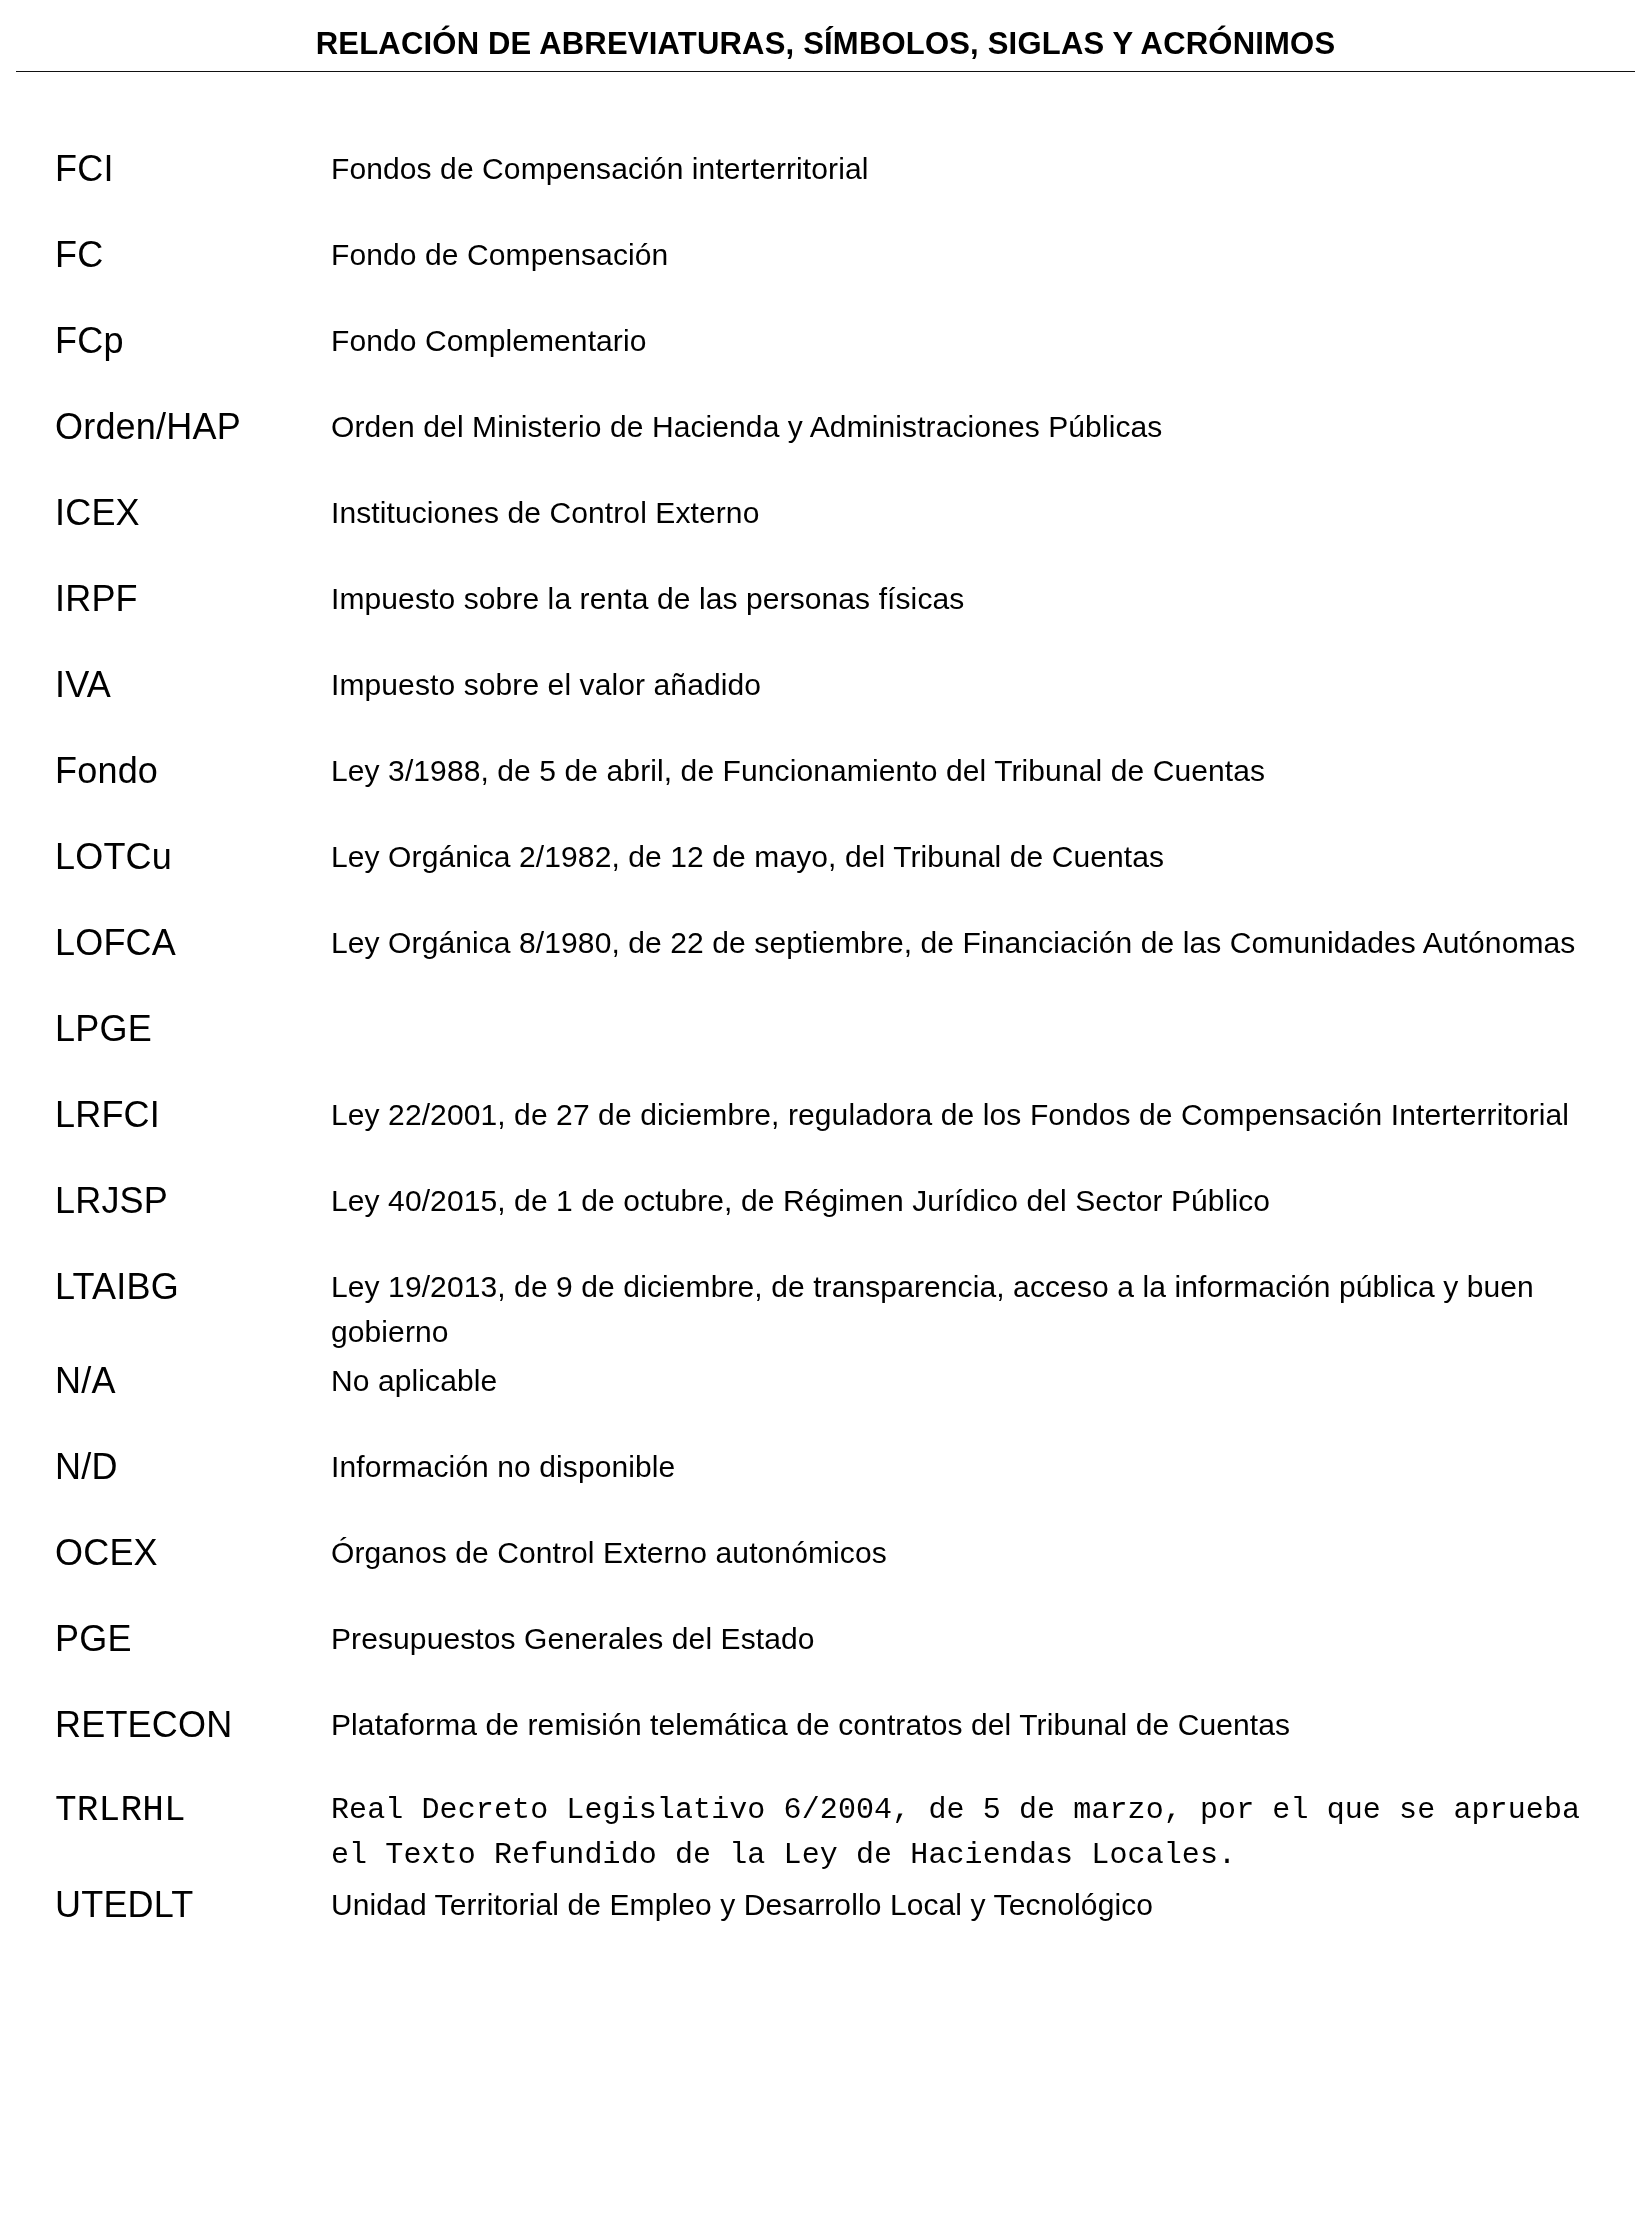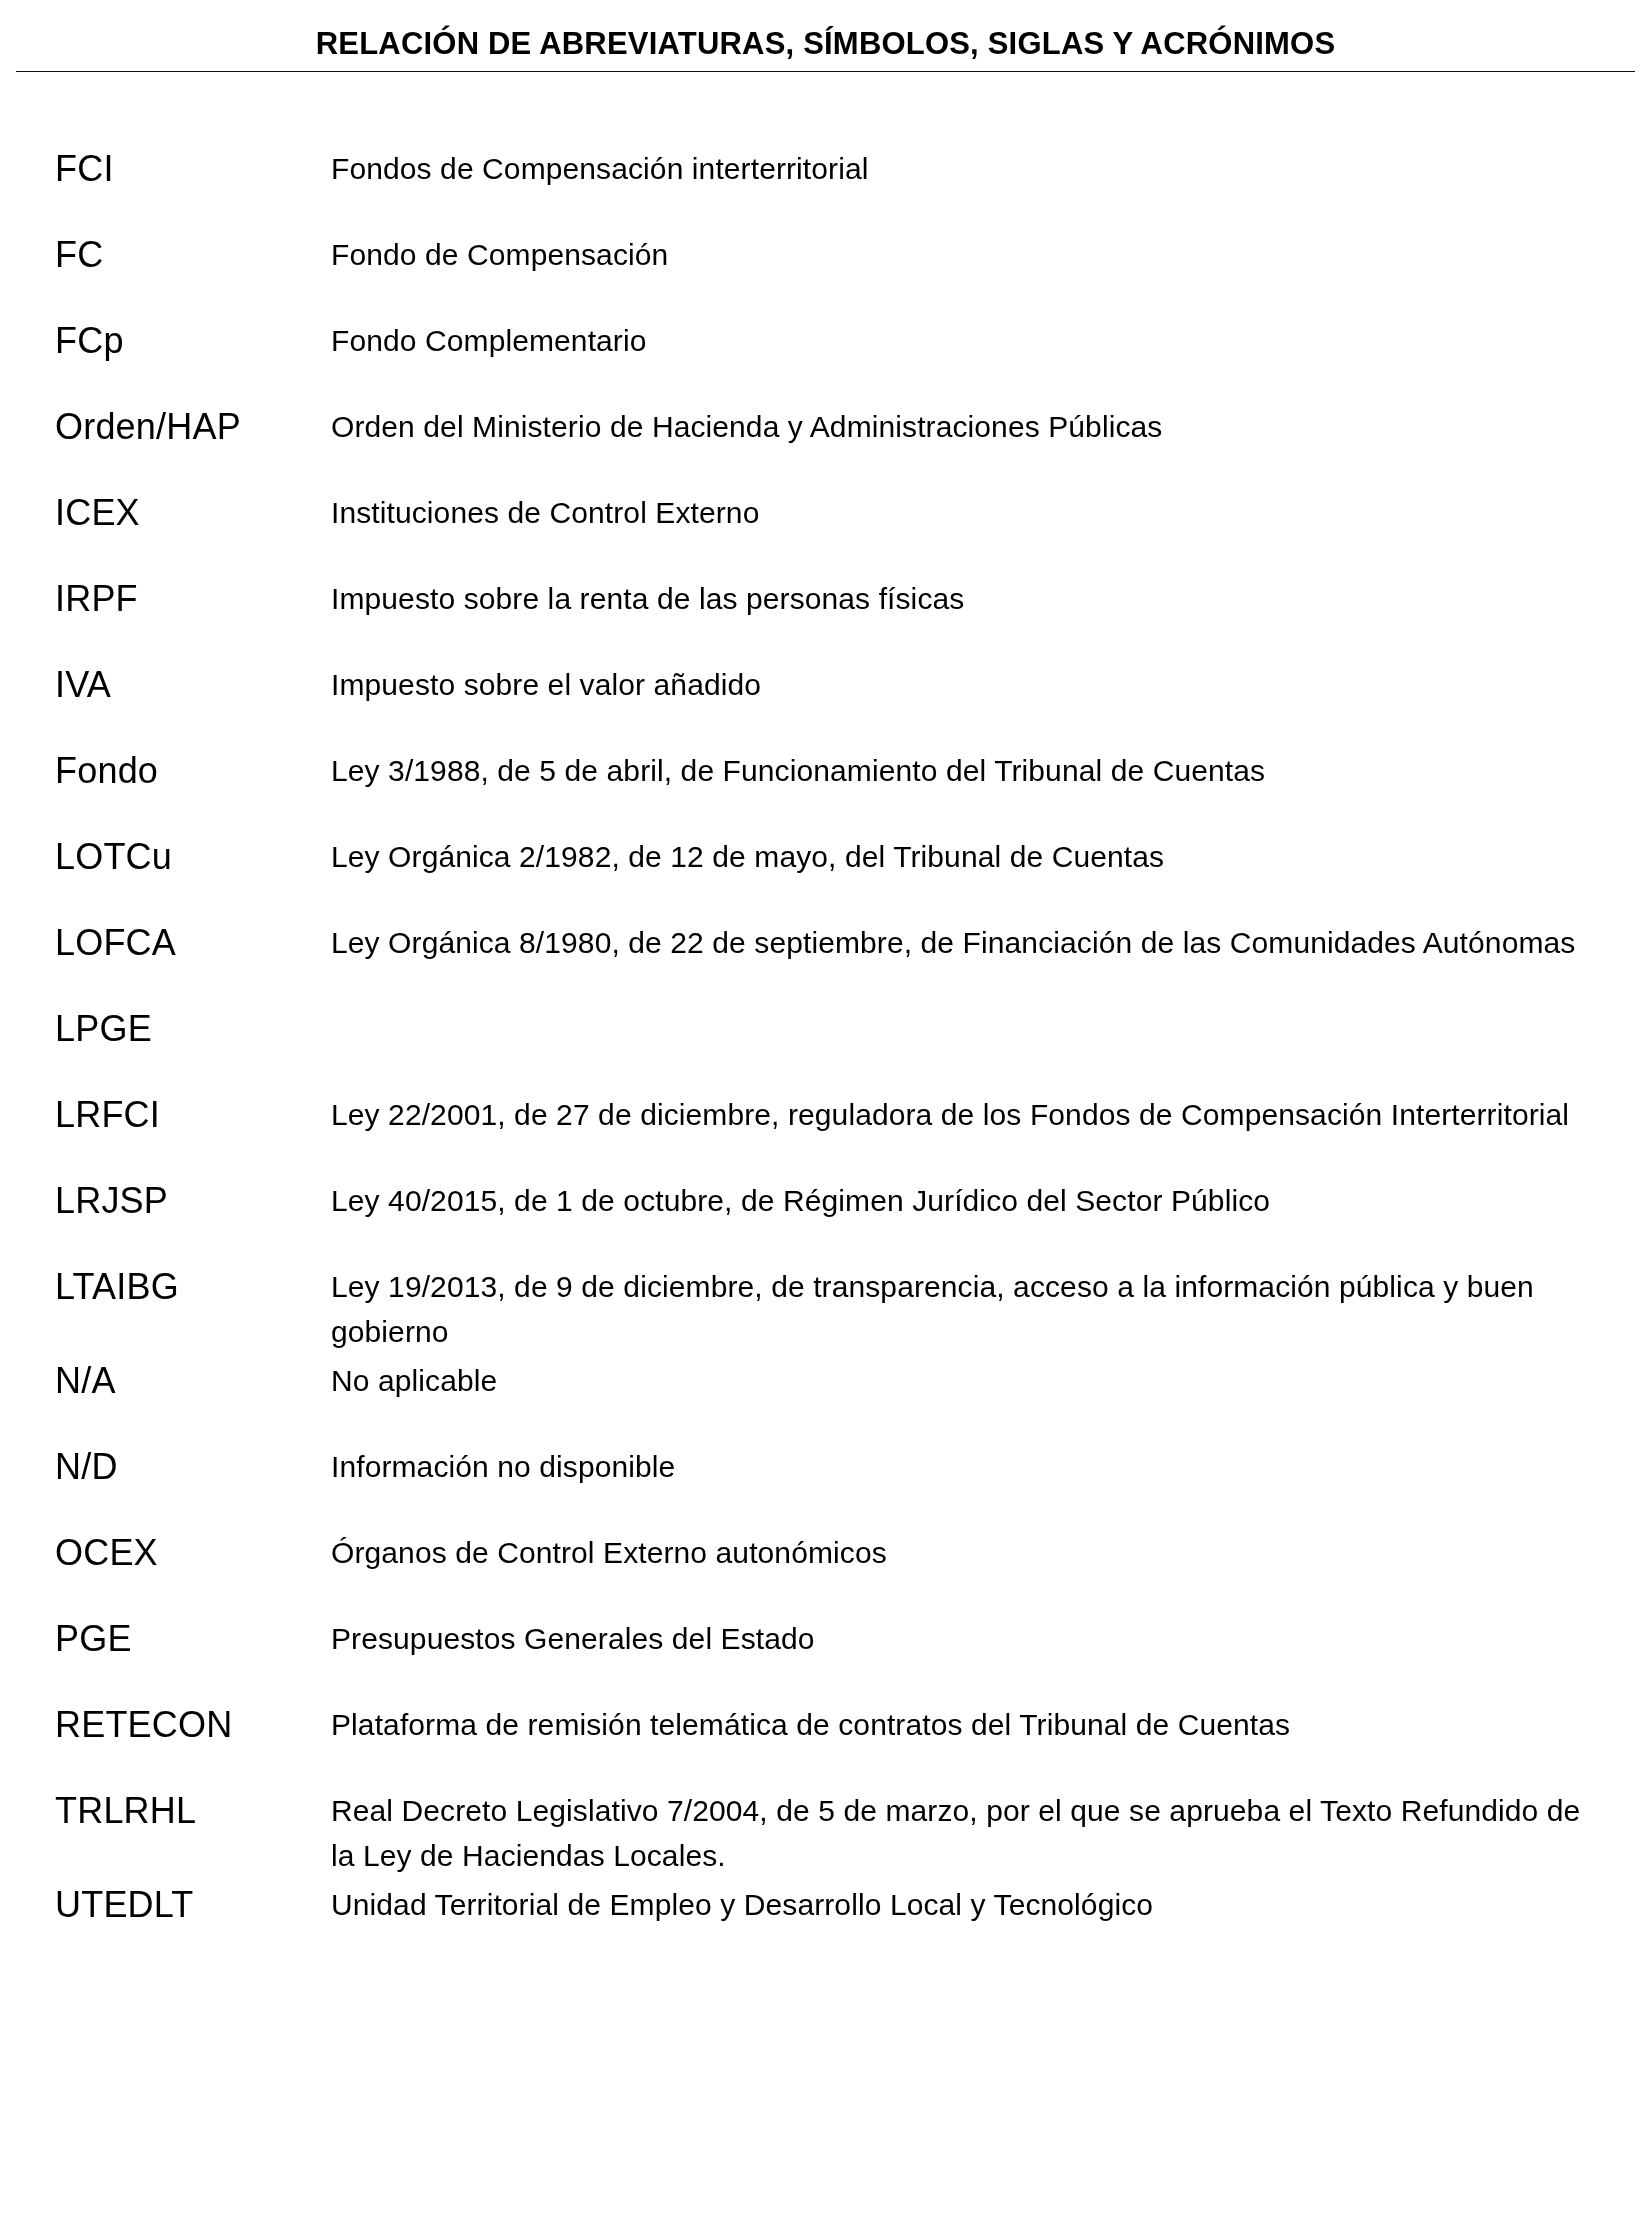--- a/index.html
+++ b/index.html
@@ -158,23 +158,23 @@
   <div class="entry-row">
     <div class="entry-abbr">PGE</div>
     <div class="entry-def">Presupuestos Generales del Estado</div>
   </div>
 
   <div class="entry-row">
     <div class="entry-abbr">RETECON</div>
     <div class="entry-def">Plataforma de remisión telemática de contratos del Tribunal de Cuentas</div>
   </div>
 
-  <div class="entry-row" style="margin-bottom: 4px;">
+  <div class="entry-row" style="margin-bottom: 4px; font-family: Liberation Mono, monospace;">
     <div class="entry-abbr">TRLRHL</div>
-    <div class="entry-def">Real Decreto Legislativo 7/2004, de 5 de marzo, por el que se aprueba el Texto Refundido de la Ley de Haciendas Locales.</div>
+    <div class="entry-def">Real Decreto Legislativo 6/2004, de 5 de marzo, por el que se aprueba el Texto Refundido de la Ley de Haciendas Locales.</div>
   </div>
 
   <div class="entry-row">
     <div class="entry-abbr">UTEDLT</div>
     <div class="entry-def">Unidad Territorial de Empleo y Desarrollo Local y Tecnológico</div>
   </div>
 </main>
 
 </div>
 

